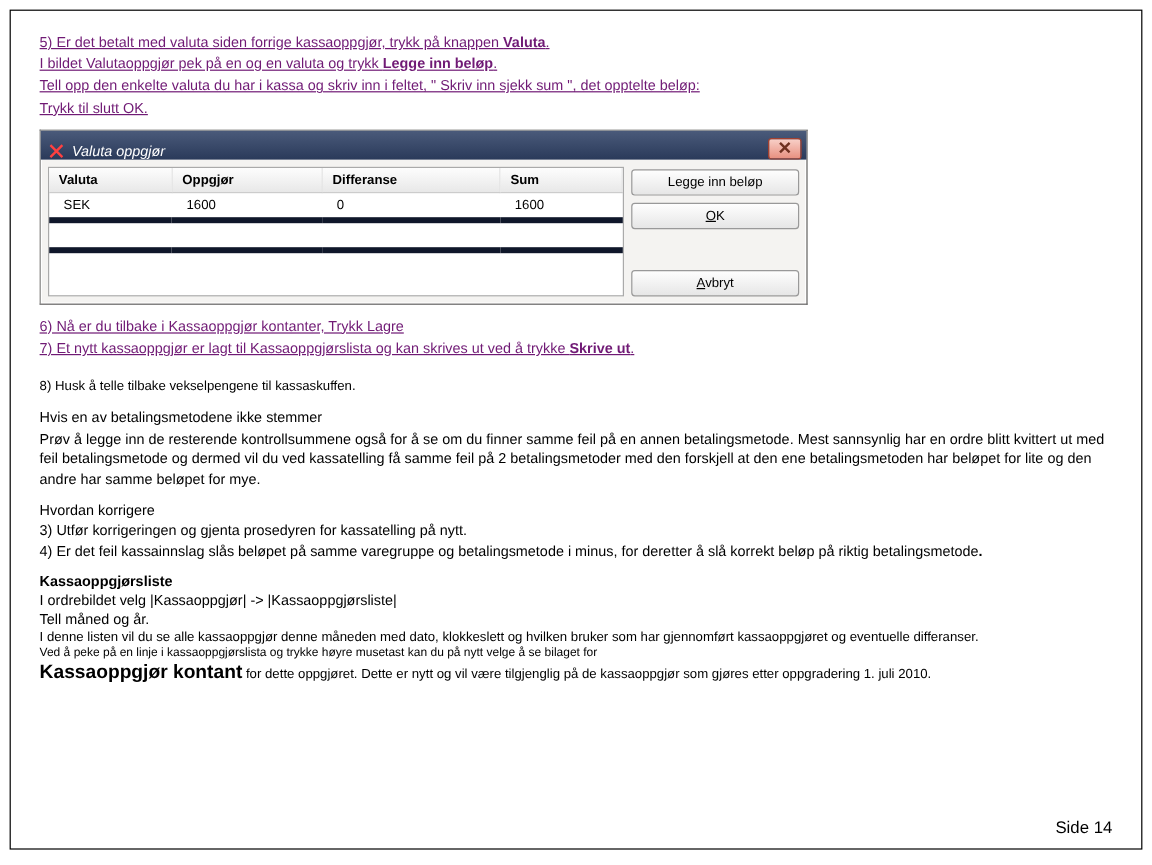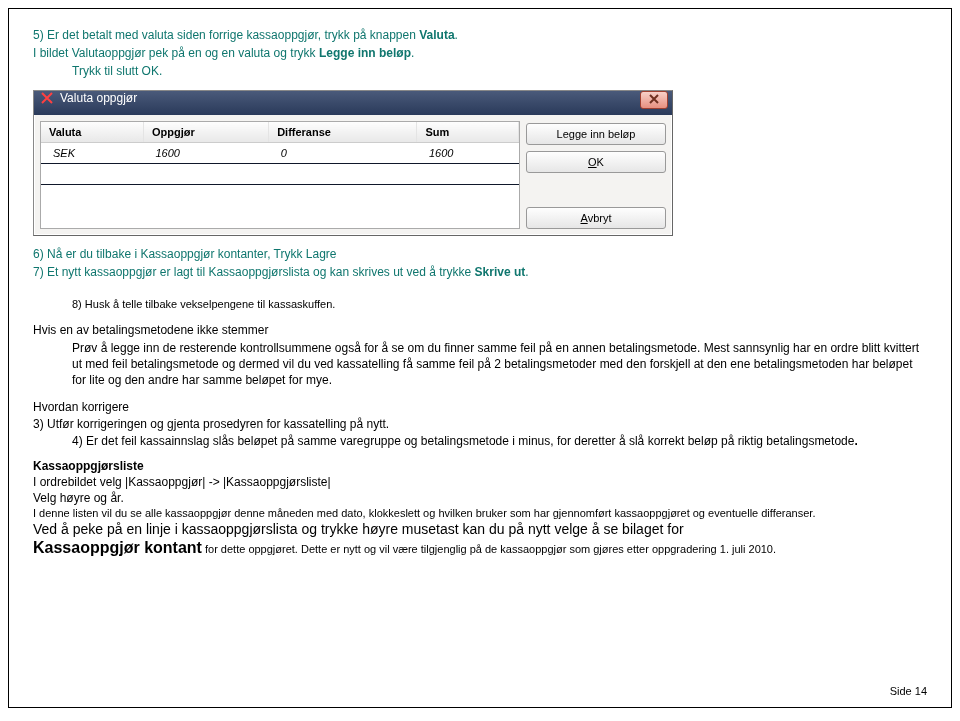--- a/index.html
+++ b/index.html
@@ -12,44 +12,45 @@
     height: 721px;
     position: relative;
   }
   .page {
     border: 1px solid #000;
     margin: 8px;
     padding: 18px 24px 12px 24px;
     height: 700px;
     position: relative;
   }
-  .blue { color: #0f766e; }
+  .blue { color: #701a75; text-decoration: underline; }
   .bold { font-weight: bold; }
   .para { margin-bottom: 17px; line-height: 1.35; }
-  .para2 { margin-bottom: 10px; line-height: 1.35; margin-left: 39px; }
+  .para2 { margin-bottom: 10px; line-height: 1.35; }
   .small-gap { margin-bottom: 2px; }
 
   
   .dialog {
     width: 640px;
     border: 1px solid #888;
     border-right-color:#666;
     border-bottom-color:#666;
     background: #f4f3f1;
     margin: 6px 0 10px 0;
     box-shadow: 0 0 0 1px #fff inset;
   }
   .titlebar {
     background: linear-gradient(#4a5a7a, #2a3a5a);
     color: #fff;
     height: 24px;
     display: flex;
-    align-items: flex-start;
+    align-items: flex-end;
     padding: 0 4px 0 6px;
     position: relative;
+    font-style: italic;
   }
   .titlebar .icon-x {
     margin-right: 6px;
     width: 14px; height: 14px;
     display: inline-flex; align-items:center; justify-content:center;
   }
   .titlebar .icon-x svg { width:12px; height:12px; }
   .titlebar .title { font-size: 12px; }
   .close-btn {
     margin-left: auto;
@@ -79,22 +80,21 @@
   .currency-table th {
     text-align: left;
     font-weight: bold;
     padding: 4px 8px;
     background: linear-gradient(#fdfdfd,#e8e8e8);
     border-bottom: 1px solid #ccc;
     border-right: 1px solid #e4e4e4;
   }
   .currency-table td {
     padding: 4px 12px;
-    border-bottom: 1px solid #0f172a;
-    font-style: italic;
+    border-bottom: 5px solid #0f172a;
   }
   .btn-col {
     width: 140px;
     display: flex;
     flex-direction: column;
     gap: 6px;
     padding-top: 2px;
   }
   .btn {
     height: 22px;
@@ -105,35 +105,36 @@
     display:flex; align-items:center; justify-content:center;
     padding: 0 6px;
   }
   .btn.spacer { visibility:hidden; }
   .btn span.u { text-decoration: underline; }
 
   .page-num {
     position: absolute;
     bottom: 10px;
     right: 24px;
-    font-size: 11px;
+    font-size: 14px;
     text-align: right;
   }
 </style>
 </head>
 <body>
 
 <div class="page">
 
   <div class="blue para small-gap">
     <span>5) Er det betalt med valuta siden forrige kassaoppgjør, trykk på knappen </span><span class="bold">Valuta</span><span>.</span>
   </div>
   <div class="blue para small-gap">
     <span>I bildet Valutaoppgjør pek på en og en valuta og trykk </span><span class="bold">Legge inn beløp</span><span>.</span>
   </div>
+  <div class="blue para small-gap">Tell opp den enkelte valuta du har i kassa og skriv inn i feltet, " Skriv inn sjekk sum ", det opptelte beløp:</div>
   <div class="blue para2">Trykk til slutt OK.</div>
 
   <div class="dialog">
     <div class="titlebar">
       <span class="icon-x">
         <svg viewBox="0 0 12 12">
             <path d="M1 1 L11 11 M11 1 L1 11" stroke="#ff4040" stroke-width="2"></path>
           </svg>
       </span>
       <span class="title">Valuta oppgjør</span>
@@ -197,21 +198,21 @@
   <div class="para2">Prøv å legge inn de resterende kontrollsummene også for å se om du finner samme feil på en annen betalingsmetode. Mest sannsynlig har en ordre blitt kvittert ut med feil betalingsmetode og dermed vil du ved kassatelling få samme feil på 2 betalingsmetoder med den forskjell at den ene betalingsmetoden har beløpet for lite og den andre har samme beløpet for mye.</div>
 
   <div class="para small-gap">Hvordan korrigere</div>
   <div class="small-gap">3) Utfør korrigeringen og gjenta prosedyren for kassatelling på nytt.</div>
   <div class="para2">
     <span>4) Er det feil kassainnslag slås beløpet på samme varegruppe og betalingsmetode i minus, for deretter å slå korrekt beløp på riktig betalingsmetode</span><span class="bold">.</span>
   </div>
 
   <div class="bold small-gap">Kassaoppgjørsliste</div>
   <div class="small-gap">I ordrebildet velg |Kassaoppgjør| -&gt; |Kassaoppgjørsliste|</div>
-  <div class="small-gap">Velg høyre og år.</div>
+  <div class="small-gap">Tell måned og år.</div>
   <div class="small-gap" style="font-size:11px">I denne listen vil du se alle kassaoppgjør denne måneden med dato, klokkeslett og hvilken bruker som har gjennomført kassaoppgjøret og eventuelle differanser.</div>
-  <div class="small-gap" style="font-size:14px">Ved å peke på en linje i kassaoppgjørslista og trykke høyre musetast kan du på nytt velge å se bilaget for</div>
+  <div class="small-gap" style="font-size:10px">Ved å peke på en linje i kassaoppgjørslista og trykke høyre musetast kan du på nytt velge å se bilaget for</div>
   <div style="font-size:11px">
     <span class="bold" style="font-size:16px">Kassaoppgjør kontant</span><span> for dette oppgjøret. Dette er nytt og vil være tilgjenglig på de kassaoppgjør som gjøres etter oppgradering 1. juli 2010.</span>
   </div>
 
   <div class="page-num">Side 14</div>
 </div>
 
 </body></html>

